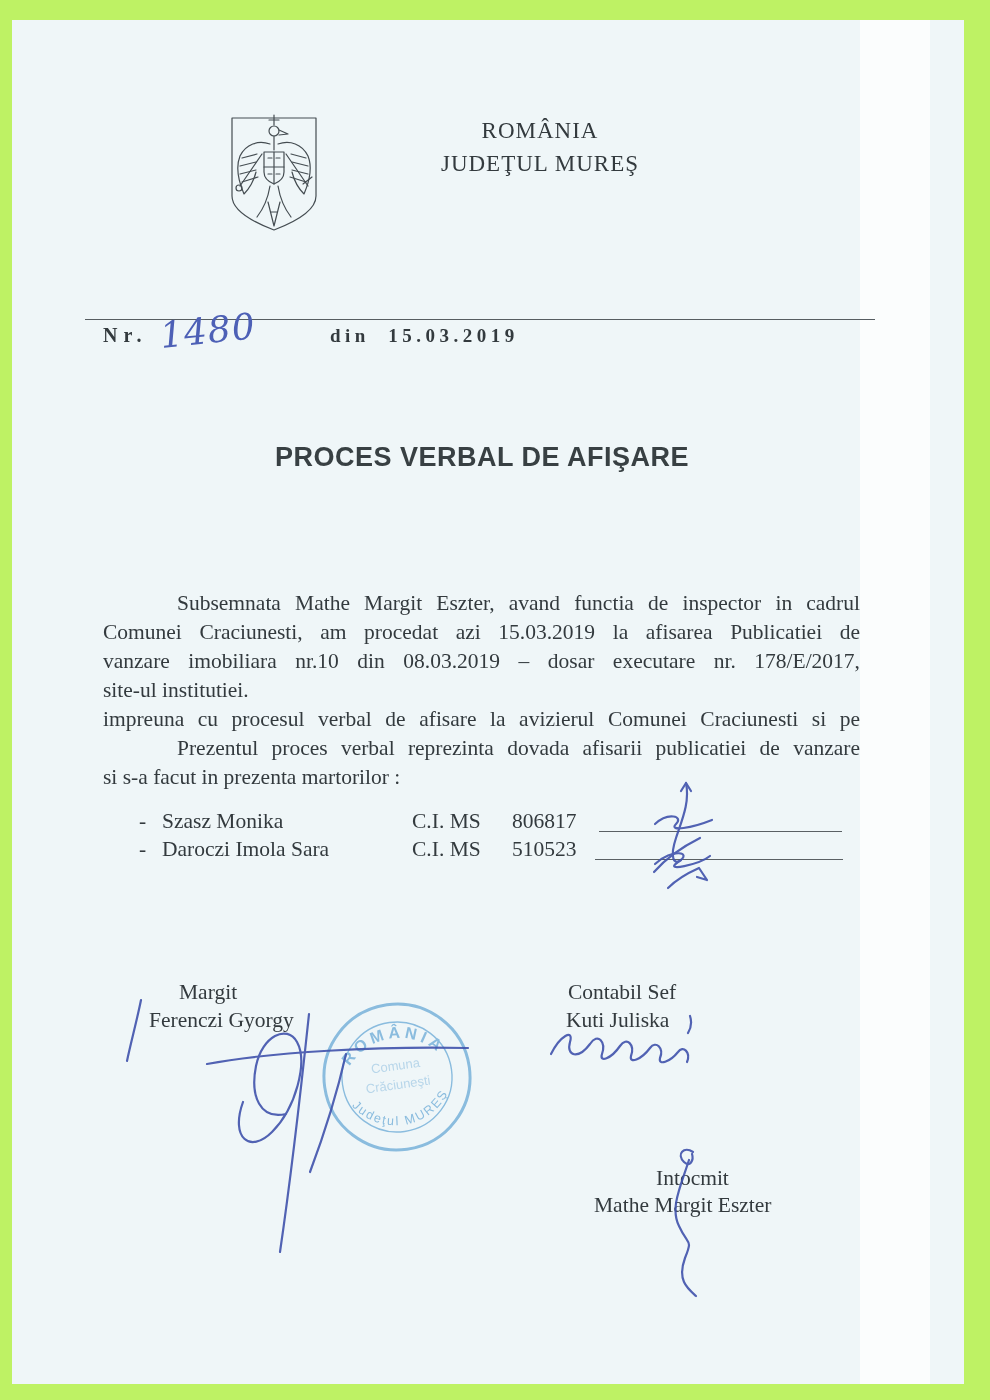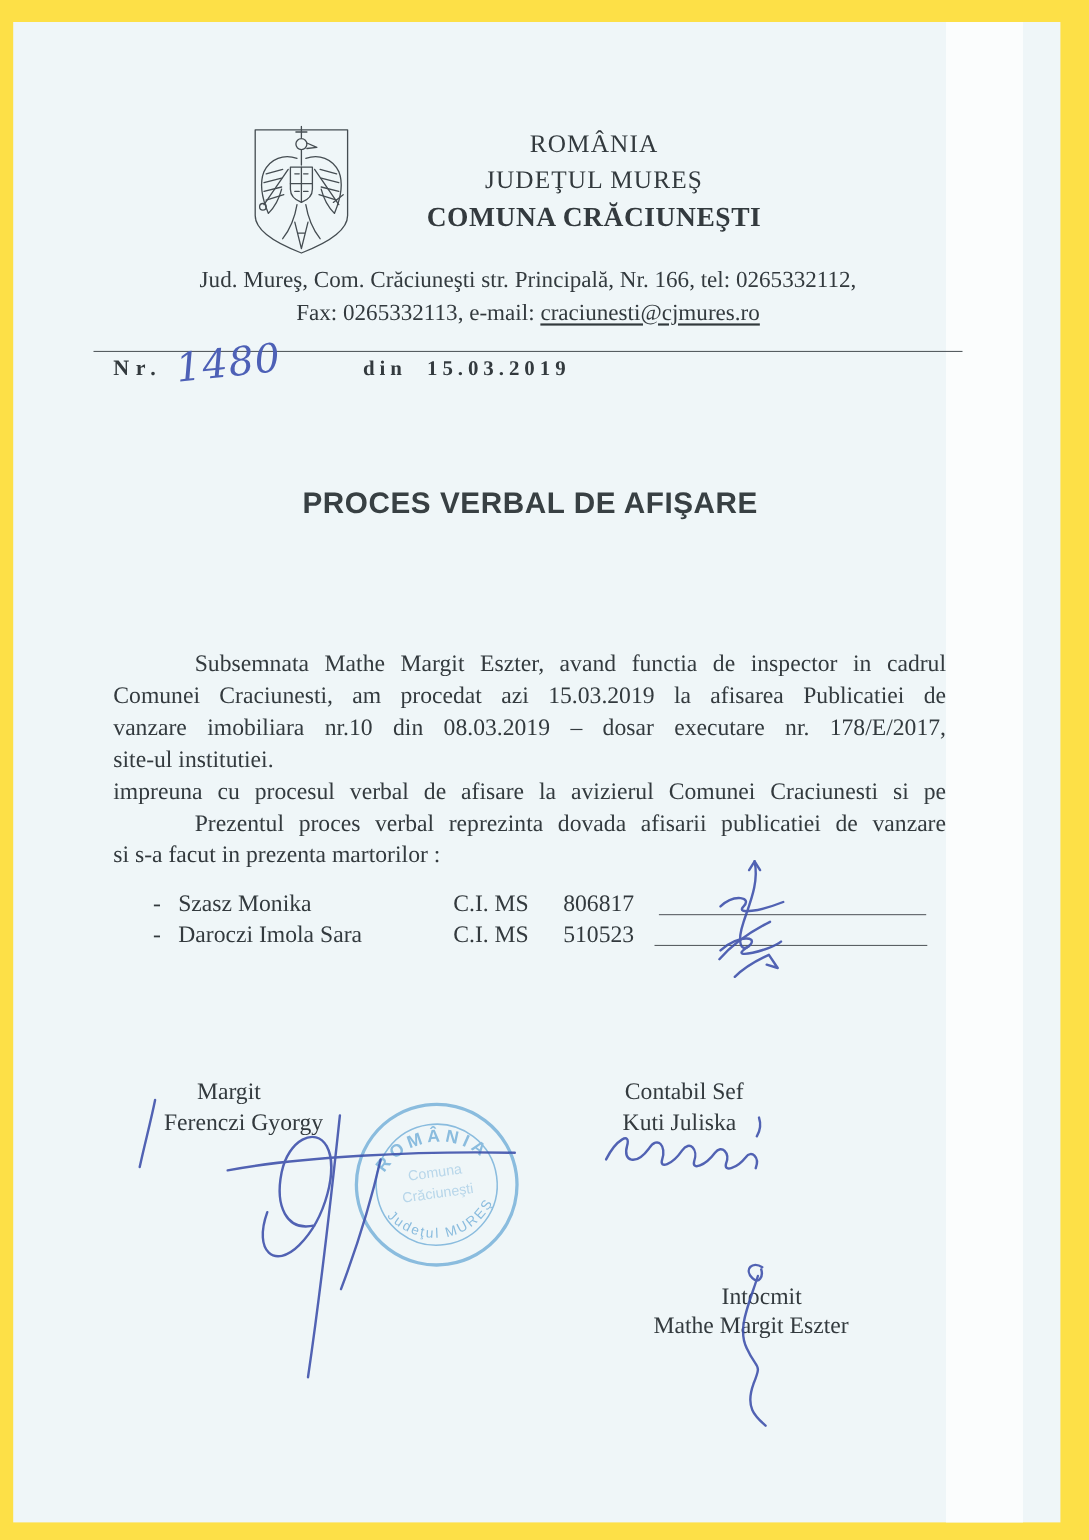--- a/index.html
+++ b/index.html
@@ -1,16 +1,16 @@
 <!DOCTYPE html>
 <html><head>
 <meta charset="utf-8">
 <style>
   html,body{margin:0;padding:0;background:#ffffff;}
-  .page{position:relative;width:990px;height:1400px;background:#fde047;overflow:hidden;
+  .page{position:relative;width:990px;height:1400px;background:#bef264;overflow:hidden;
         font-family:"Liberation Serif",serif;color:#333a3e;}
   .paper{position:absolute;left:12px;top:20px;width:952px;height:1364px;background:#eff6f8;}
   .paper-strip{position:absolute;left:860px;top:20px;width:70px;height:1364px;background:#fbfdfd;}
   .layer{position:absolute;left:0;top:0;width:990px;height:1400px;}
   .abs{position:absolute;white-space:nowrap;}
 
   
   .letterhead-text{position:absolute;left:230px;top:114px;width:620px;text-align:center;}
   .lh-country{font-size:23px;line-height:33px;letter-spacing:1px;}
   .lh-county{font-size:23px;line-height:33px;letter-spacing:1px;}
@@ -75,27 +75,22 @@
       <path d="M60,40 L82,72 M77,70 L86,63"></path>
       <path d="M36,40 L14,72"></path>
       <circle cx="13" cy="74" r="3"></circle>
       <path d="M44,72 C42,84 38,94 31,103 M52,72 C54,84 58,94 65,103"></path>
       <path d="M42,88 L48,112 L54,88 M44.5,98 L51.5,98"></path>
     </svg>
 
     <div class="letterhead-text">
       <div class="lh-country">ROMÂNIA</div>
       <div class="lh-county">JUDEŢUL MUREŞ</div>
-      <div class="lh-commune">COMUNA CRĂCIUNEŞTI</div>
     </div>
 
-    <div class="address">
-      <div>Jud. Mureş, Com. Crăciuneşti str. Principală, Nr. 166, tel: 0265332112,</div>
-      <div><span>Fax: 0265332113, e-mail: </span><span class="email">craciunesti@cjmures.ro</span></div>
-    </div>
 
     <div class="rule"></div>
 
     <span class="abs nr-label">Nr.</span>
     <span class="abs hand-number">1480</span>
     <span class="abs din-label">din 15.03.2019</span>
 
     <h1 class="doc-title">PROCES VERBAL DE AFIŞARE</h1>
 
     <div class="bodytext">

